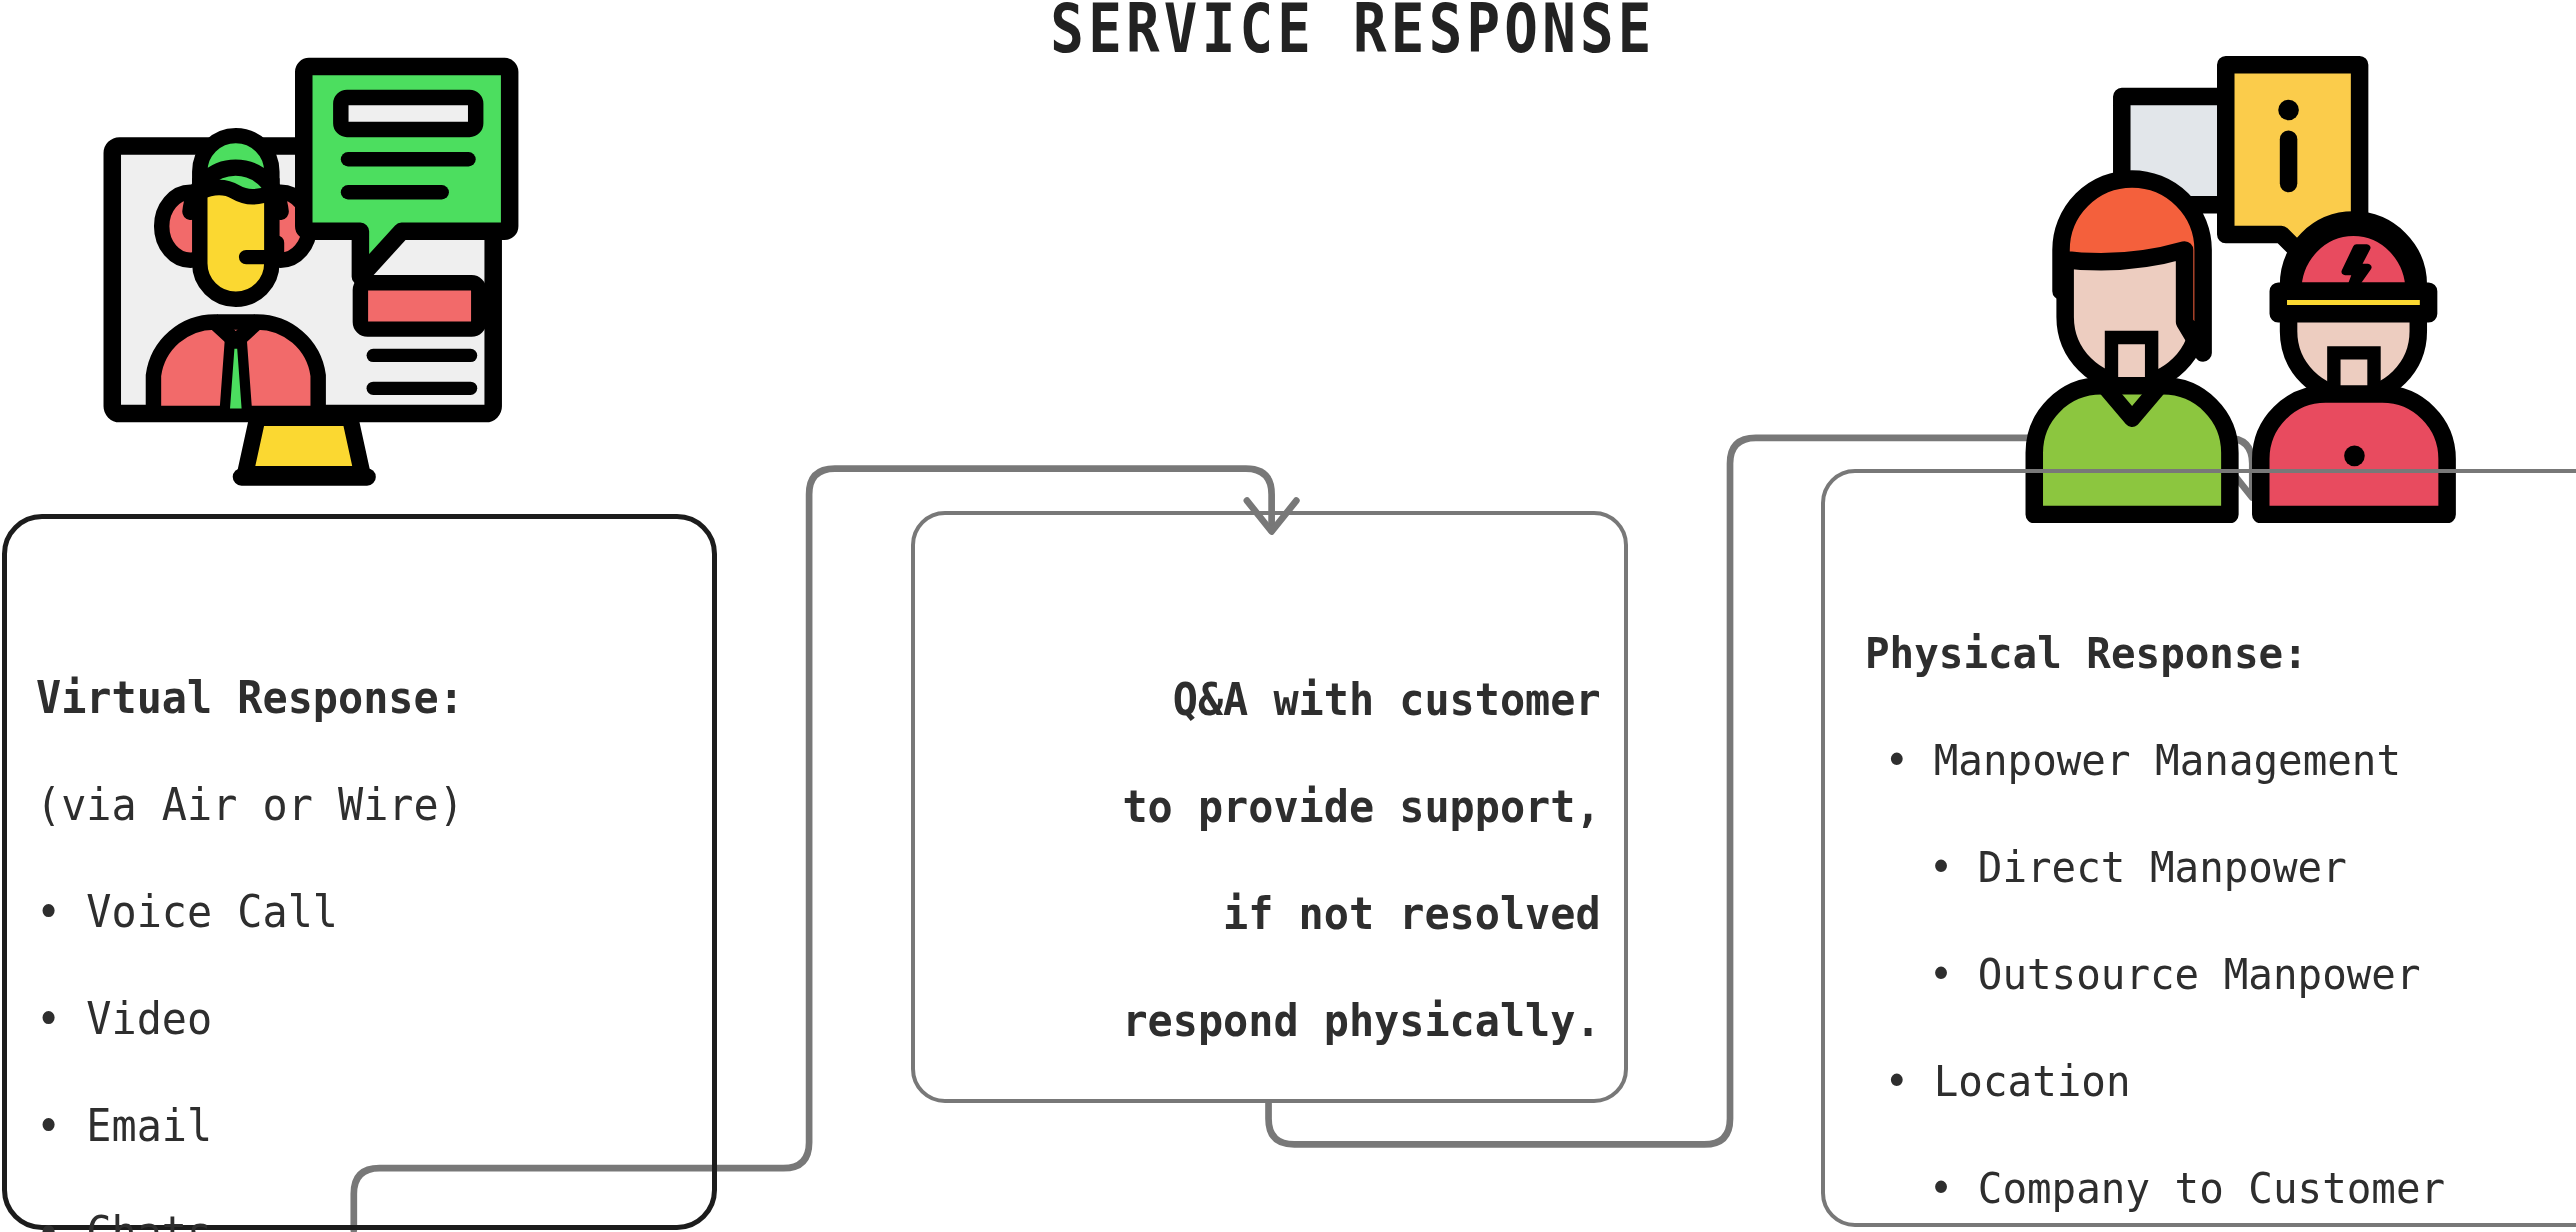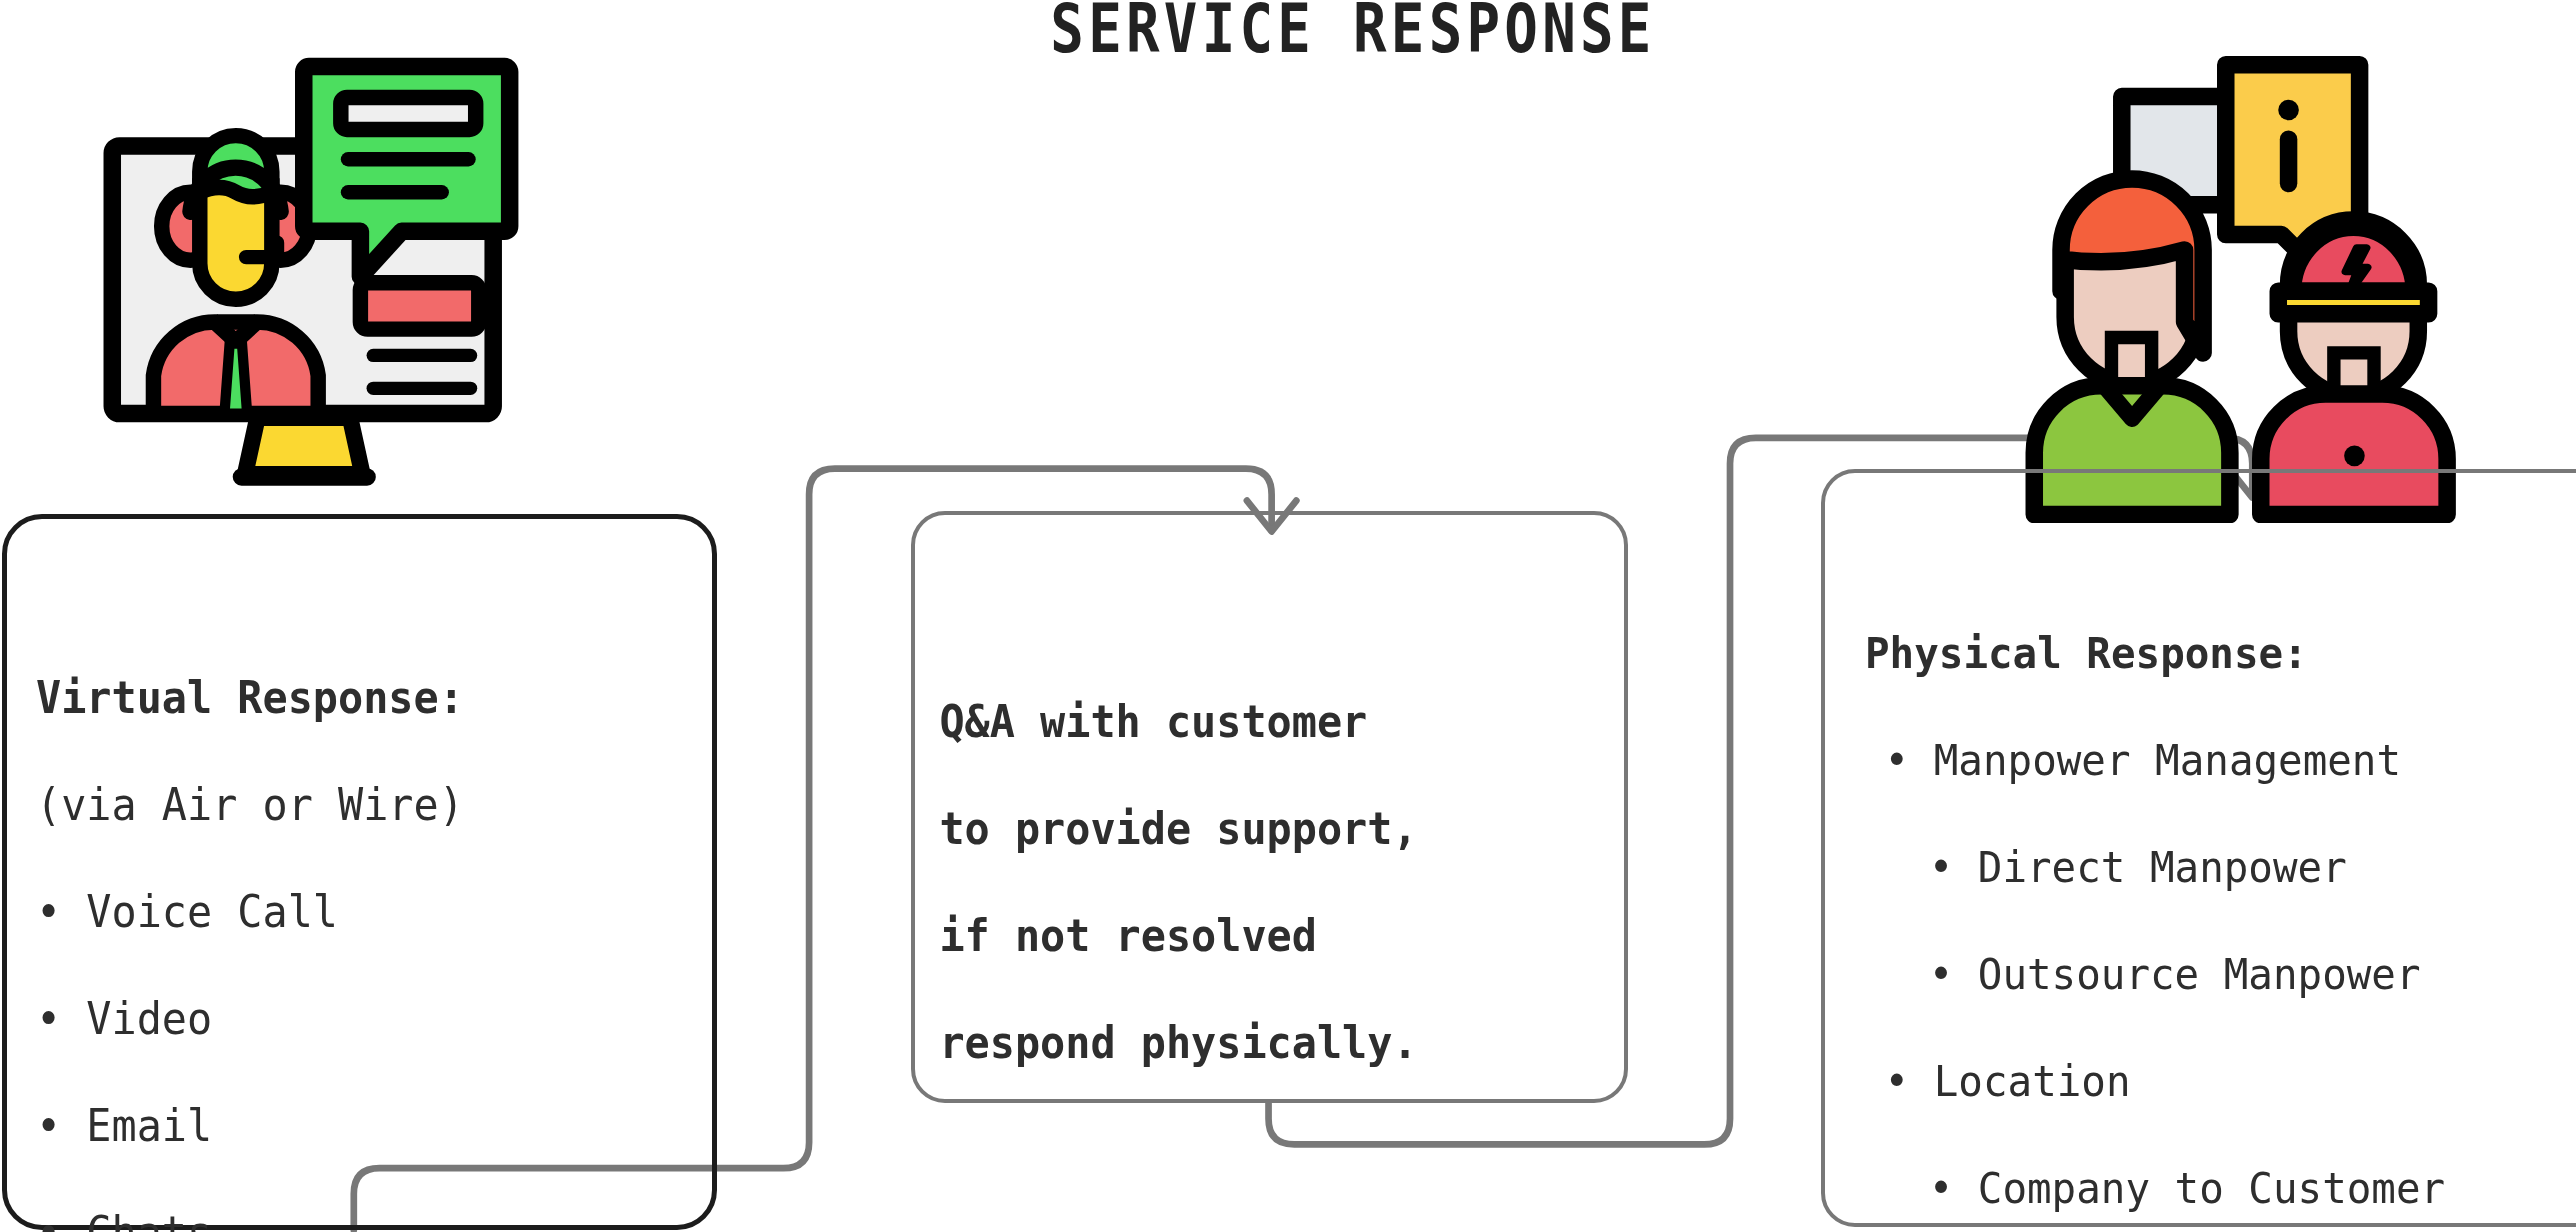--- a/index.html
+++ b/index.html
@@ -46,21 +46,21 @@
   .txt{position:absolute;color:#2e2e2e;white-space:pre;}
   .mono{font-family:"DejaVu Sans Mono","Liberation Mono",monospace;}
 
   #virtual-text{left:36px;top:634px;width:649px;}
   #virtual-text .line{
     font-size:44px;line-height:87px;white-space:pre;
     transform:scaleX(0.95);transform-origin:0 50%;
   }
   #virtual-text .head{font-weight:bold;}
 
-  #qa-text{left:922px;top:658px;width:696px;text-align:left;}
+  #qa-text{left:922px;top:636px;width:696px;text-align:right;}
   #qa-text .line{
     font-size:44px;line-height:87px;font-weight:bold;white-space:pre;
     transform:scaleX(0.95);transform-origin:50% 50%;
   }
 
   #physical-text{left:1865px;top:590px;width:824px;}
   #physical-text .line{
     font-size:43px;line-height:87px;white-space:pre;
     transform:scaleX(0.95);transform-origin:0 50%;
   }

